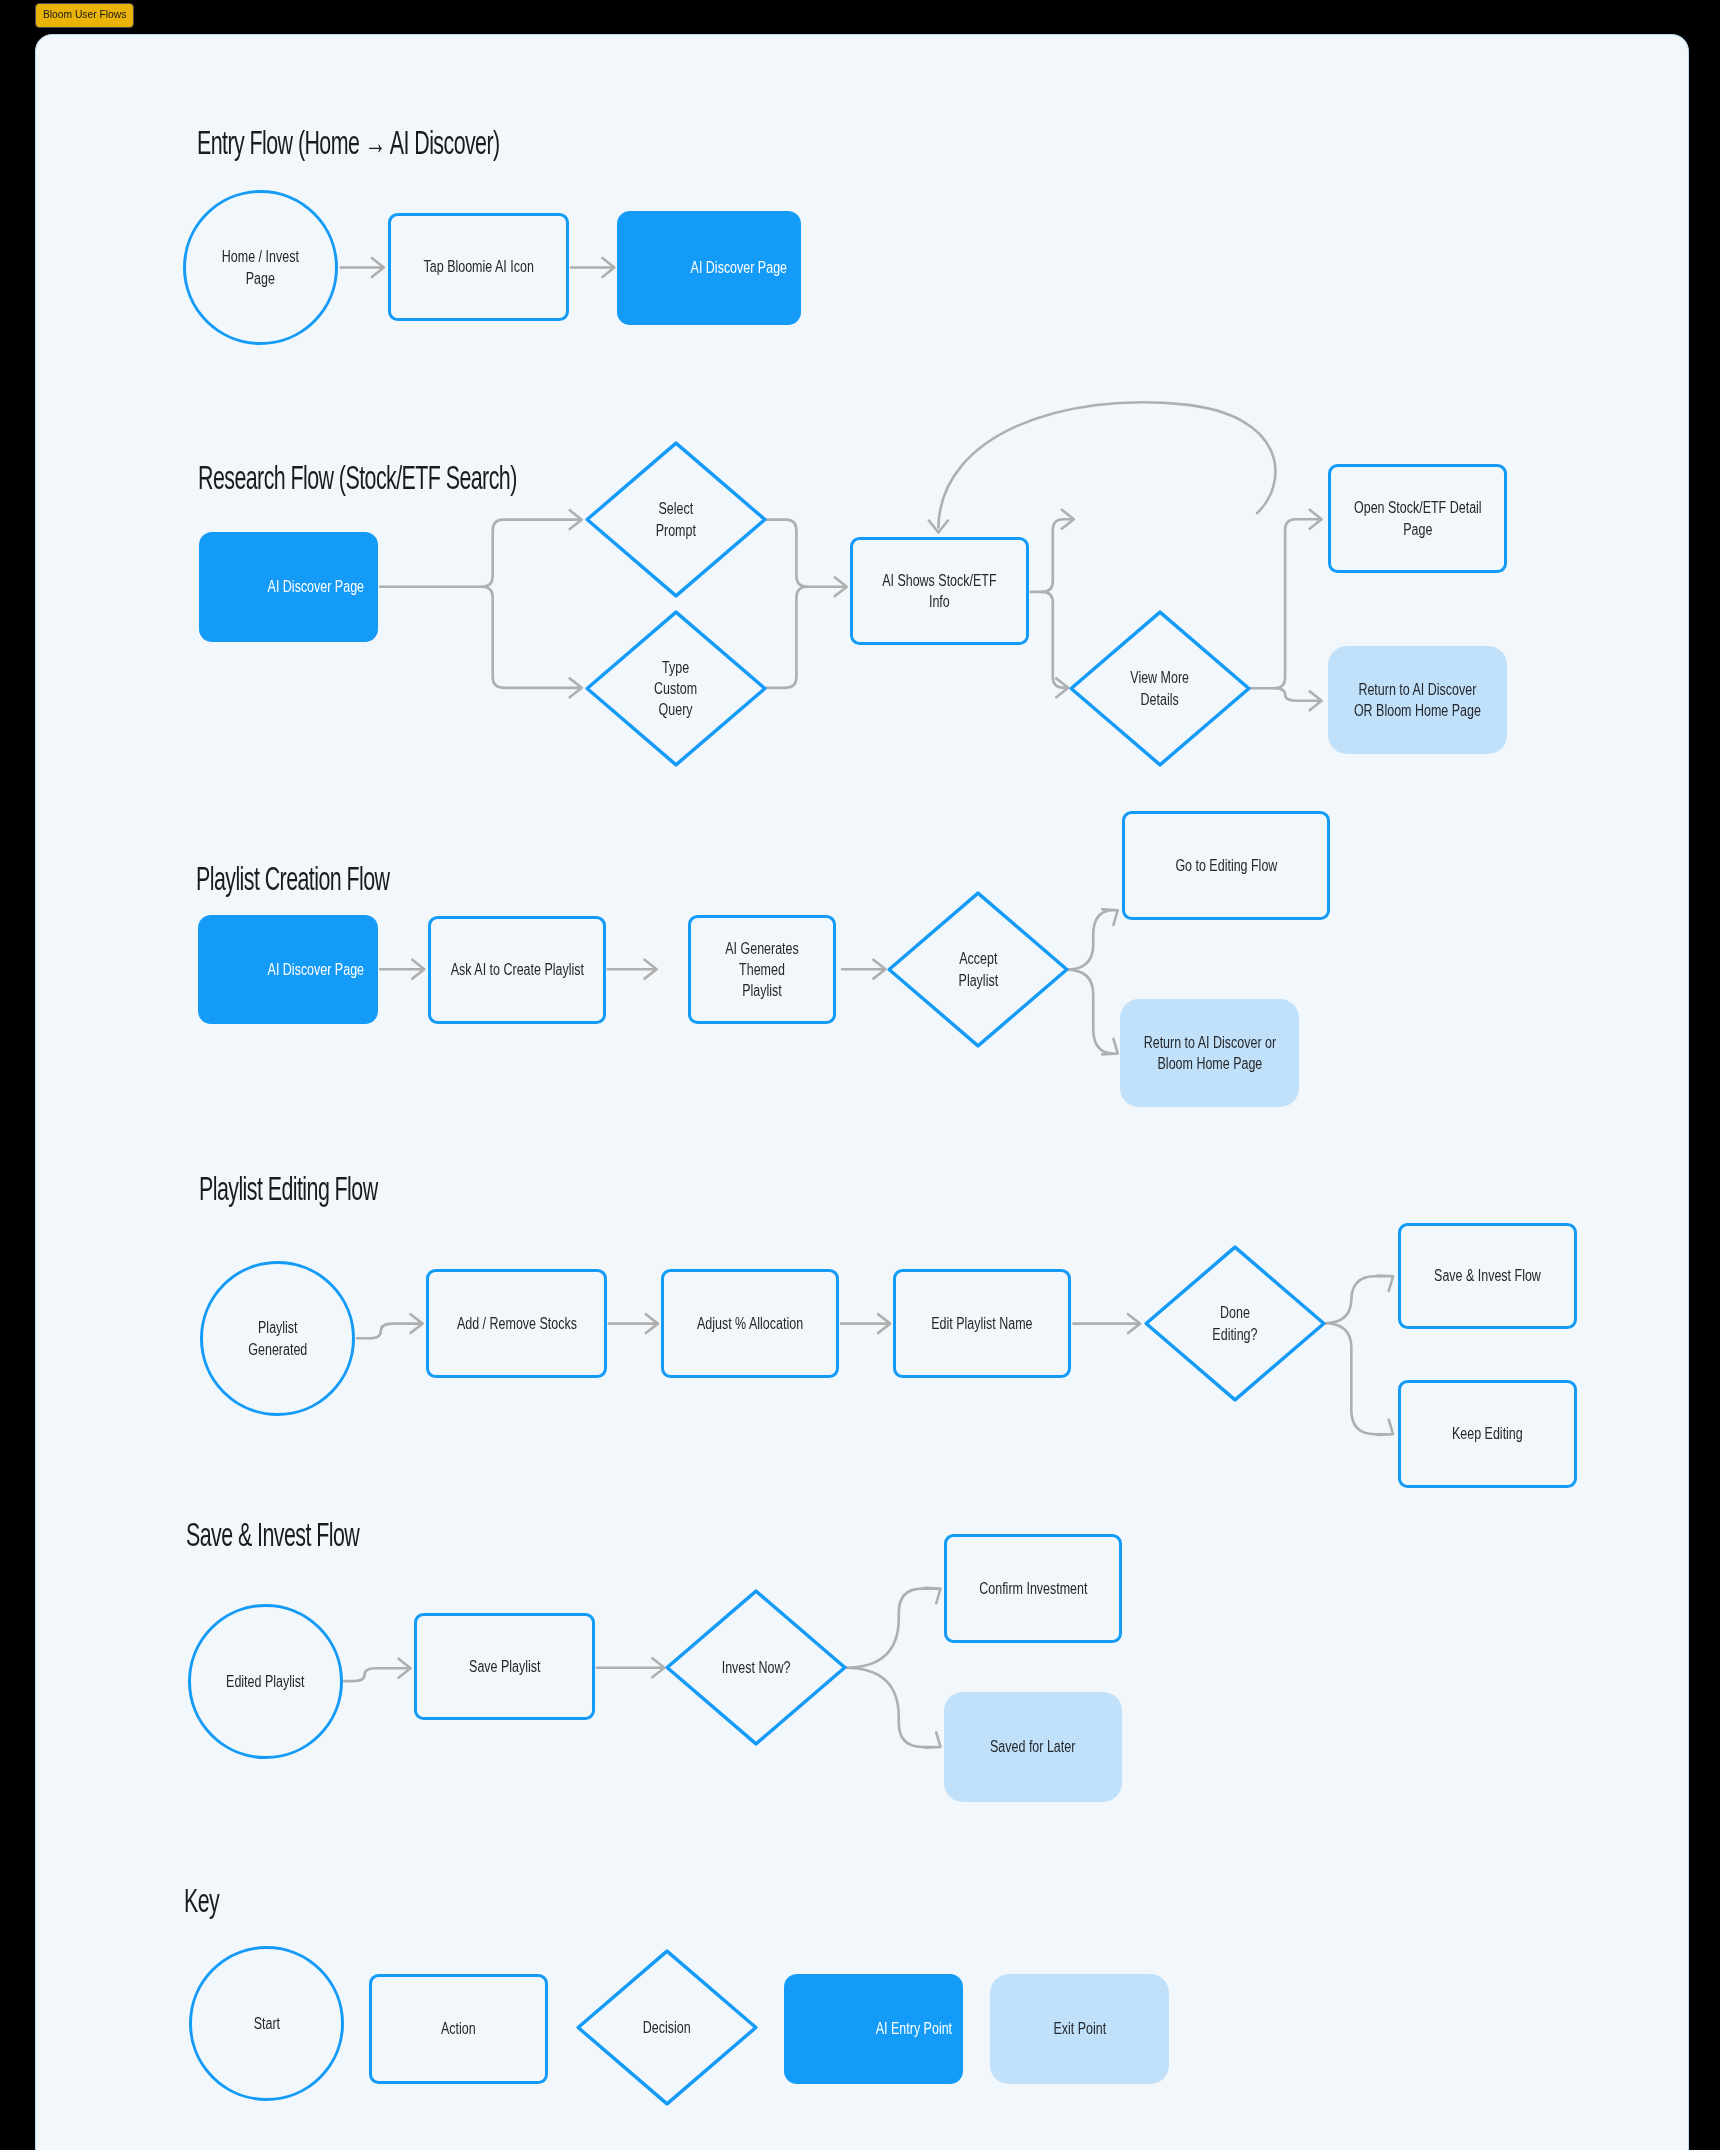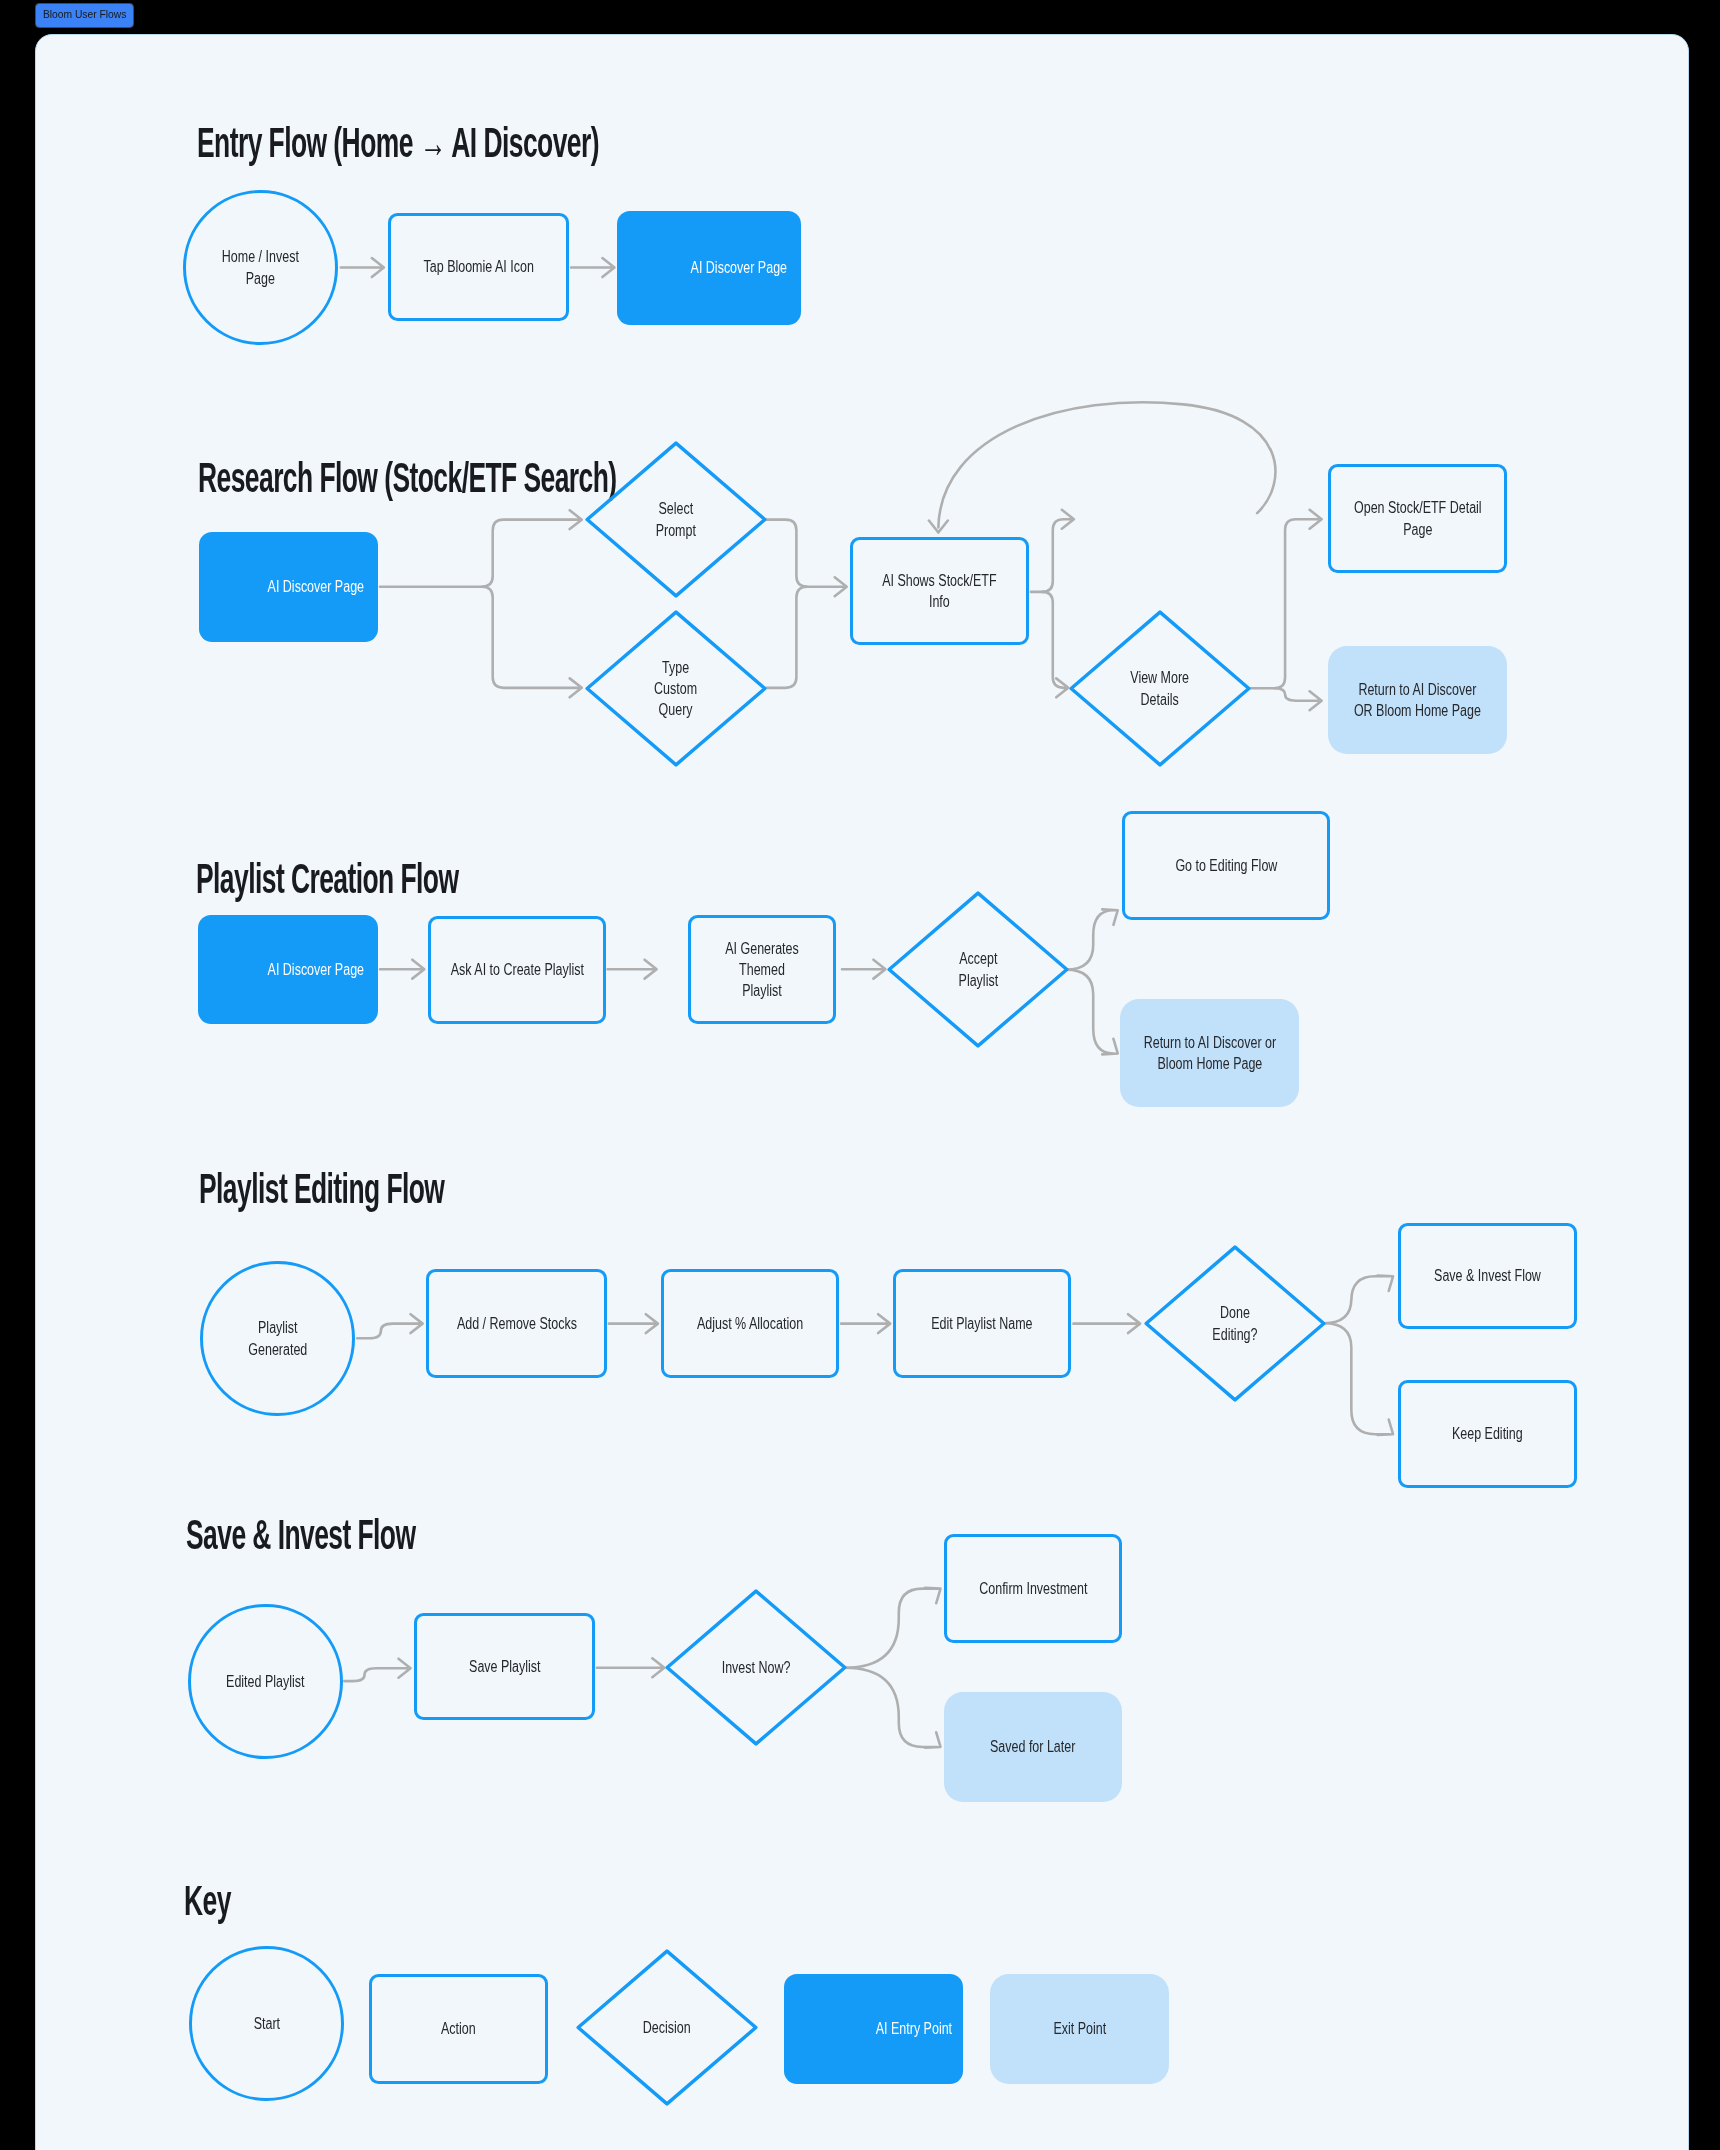--- a/index.html
+++ b/index.html
@@ -6,27 +6,27 @@
     --blue:#149AF7;
     --lightblue:#C1E0F9;
     --gray:#AFAFAF;
     --board:#F1F7FB;
     --ink:#24272B;
   }
   html,body{margin:0;padding:0;background:#000;}
   .page{position:relative;width:1721px;height:2230px;background:#000;overflow:hidden;
         font-family:"Liberation Sans","DejaVu Sans",sans-serif;}
   .page-tag{position:absolute;left:35px;top:3.4px;height:24.5px;line-height:22.4px;padding:0 6.9px;
-        background:#3b82f6;border:1.3px solid #46494d;border-radius:4.3px;font-size:10.3px;color:#17191c;
+        background:#eab308;border:1.3px solid #46494d;border-radius:4.3px;font-size:10.3px;color:#17191c;
         box-sizing:border-box;z-index:5;}
   .board{position:absolute;left:35px;top:34px;width:1654px;height:2163px;background:var(--board);
         border:1.7px solid #b7d7ea;border-radius:17px;box-sizing:border-box;}
   .wires{position:absolute;left:0;top:0;width:1721px;height:2230px;pointer-events:none;z-index:1;}
   .wires path{fill:none;stroke:var(--gray);stroke-width:6;stroke-linecap:round;stroke-linejoin:round;}
-  .title{position:absolute;font-weight:700;font-size:42px;line-height:37px;color:#191b1e;
+  .title{position:absolute;font-weight:400;font-size:34px;line-height:37px;color:#191b1e;
         letter-spacing:-0.9px;z-index:2;white-space:pre;}
   .title .str{display:inline-block;transform:scaleX(0.63);transform-origin:0 50%;}
   .node{position:absolute;display:flex;align-items:center;justify-content:center;text-align:center;
         box-sizing:border-box;z-index:2;}
   .lbl{display:block;white-space:pre-line;font-size:16px;line-height:1.32;color:var(--ink);
         transform:scaleX(0.78);transform-origin:50% 50%;}
   .start{border:3.4px solid var(--blue);border-radius:50%;}
   .action{border:3.4px solid var(--blue);border-radius:9.5px;}
   .ai{background:var(--blue);border-radius:13px;justify-content:flex-end;}
   .ai .lbl{color:#ffffff;}

